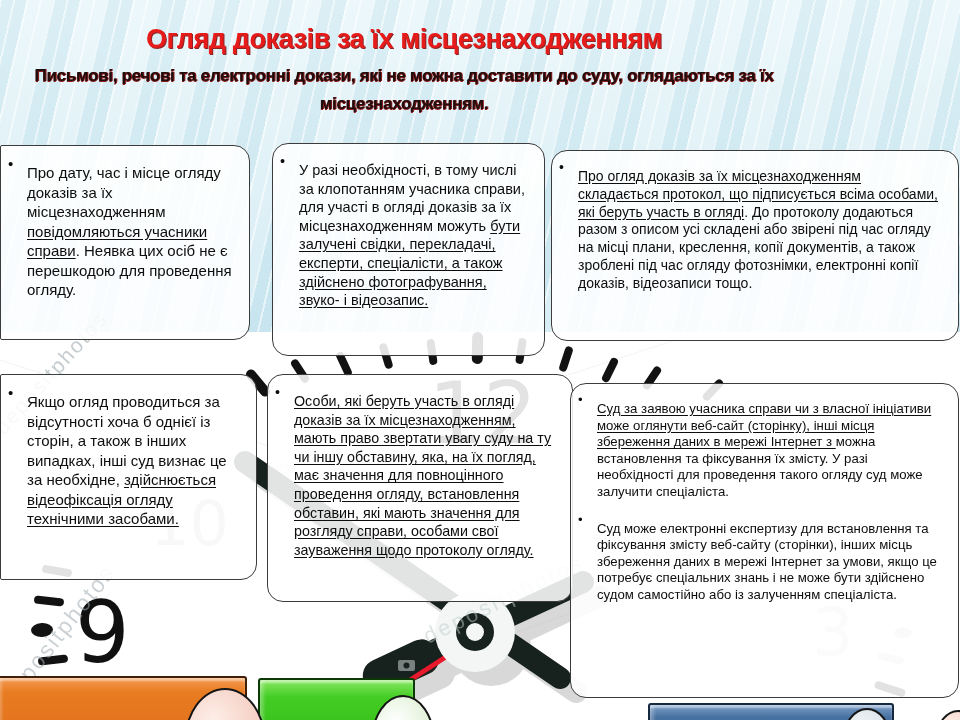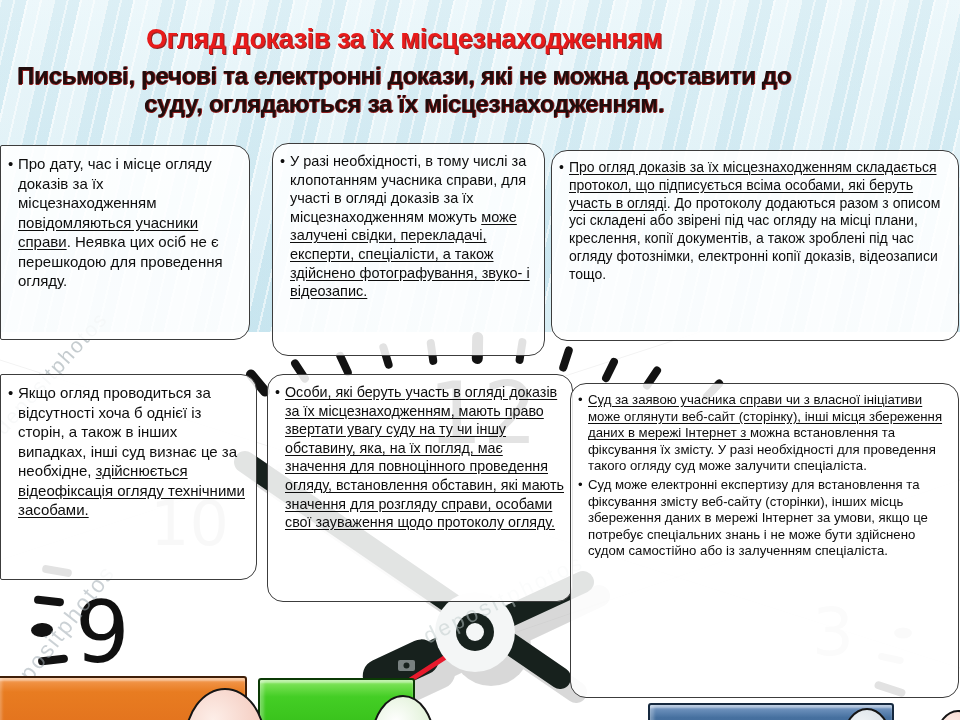--- a/index.html
+++ b/index.html
@@ -7,30 +7,30 @@
          font-family:"Liberation Sans","DejaVu Sans",sans-serif;}
   
   #band{position:absolute;top:0;left:0;width:960px;height:332px;z-index:1;
     background:
       repeating-linear-gradient(103deg, rgba(255,255,255,.55) 0 2px, rgba(255,255,255,0) 2px 13px),
       repeating-linear-gradient(103deg, rgba(173,214,228,.22) 0 26px, rgba(255,255,255,.18) 26px 52px),
       linear-gradient(180deg,#e9f6fa 0%,#d9eef5 55%,#cfe9f2 100%);}
   #header{position:absolute;top:24px;left:0;width:808px;text-align:center;z-index:4;}
   #title{margin:0 0 7px 0;font-size:27px;font-weight:bold;letter-spacing:-.4px;
          color:#e81b1b;text-shadow:1px 1px 0 #8d2525;}
-  #subtitle{margin:0 auto;width:800px;font-size:24px;line-height:28px;font-weight:bold;
+  #subtitle{margin:0 auto;width:800px;font-size:17px;line-height:28px;font-weight:bold;
          letter-spacing:-.3px;color:#200d0d;
          text-shadow:1px 0 0 #8f1d1d,0 1px 0 #8f1d1d;}
   
   #clock{position:absolute;top:0;left:0;z-index:2;pointer-events:none;}
   
   .box{position:absolute;z-index:5;background:rgba(255,255,255,.88);
        border:1.5px solid #3c3c3c;border-radius:16px;padding:8px 8px 8px 7px;
        color:#0d0d0d;}
-  .box p{margin:0;}
+  .box p{margin:9px;}
   .bullet{display:flex;}
   .bm{flex:0 0 10px;text-align:left;}
   .u{text-decoration:underline;text-underline-offset:2px;}
   #b1{left:0px;  top:145px;width:233px;height:177px;border-radius:2px 16px 16px 2px;font-size:15px;line-height:19.5px;}
   #b2{left:272px;top:143px;width:256px;height:195px;font-size:14.5px;line-height:18.6px;}
   #b3{left:551px;top:150px;width:391px;height:173px;font-size:14px;line-height:17.8px;}
   #b4{left:0px;  top:374px;width:240px;height:188px;border-radius:2px 16px 16px 2px;font-size:15px;line-height:19.5px;}
   #b5{left:267px;top:374px;width:289px;height:210px;font-size:14.3px;line-height:18.6px;}
   #b6{left:570px;top:383px;width:372px;height:297px;font-size:13.2px;line-height:16.6px;}
   #b6 .bullet + .bullet{margin-top:2px;}
@@ -136,21 +136,21 @@
   <div class="box" id="b1">
     <div class="bullet">
       <span class="bm">•</span>
       <p><span>Про дату, час і місце огляду доказів за їх місцезнаходженням </span><span class="u">повідомляються учасники справи</span><span>. Неявка цих осіб не є перешкодою для проведення огляду.</span></p>
     </div>
   </div>
 
   <div class="box" id="b2">
     <div class="bullet">
       <span class="bm">•</span>
-      <p><span>У разі необхідності, в тому числі за клопотанням учасника справи, для участі в огляді доказів за їх місцезнаходженням можуть </span><span class="u">може залучені свідки, перекладачі, експерти, спеціалісти, а також здійснено фотографування, звуко- і відеозапис.</span></p>
+      <p><span>У разі необхідності, в тому числі за клопотанням учасника справи, для участі в огляді доказів за їх місцезнаходженням можуть </span><span class="u">бути залучені свідки, перекладачі, експерти, спеціалісти, а також здійснено фотографування, звуко- і відеозапис.</span></p>
     </div>
   </div>
 
   <div class="box" id="b3">
     <div class="bullet">
       <span class="bm">•</span>
       <p><span class="u">Про огляд доказів за їх місцезнаходженням складається протокол, що підписується всіма особами, які беруть участь в огляді</span><span>. До протоколу додаються разом з описом усі складені або звірені під час огляду на місці плани, креслення, копії документів, а також зроблені під час огляду фотознімки, електронні копії доказів, відеозаписи тощо.</span></p>
     </div>
   </div>
 

